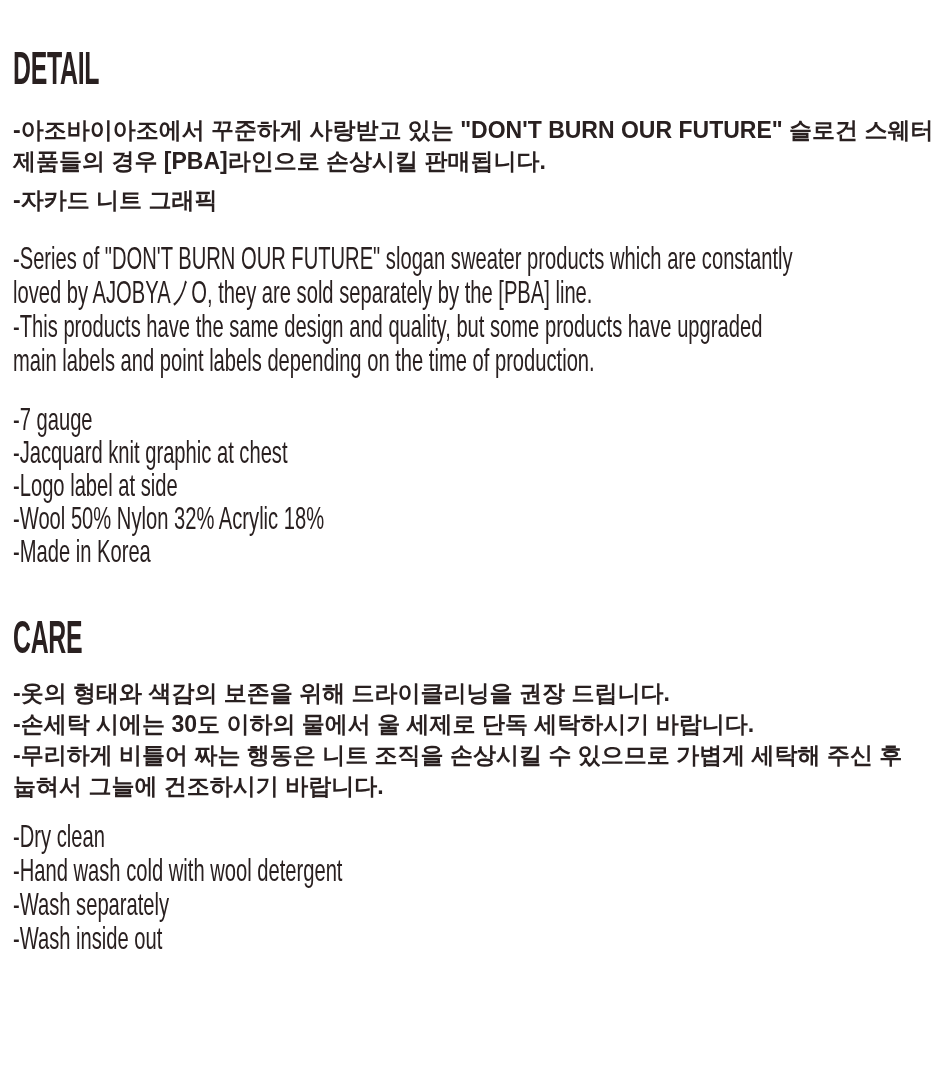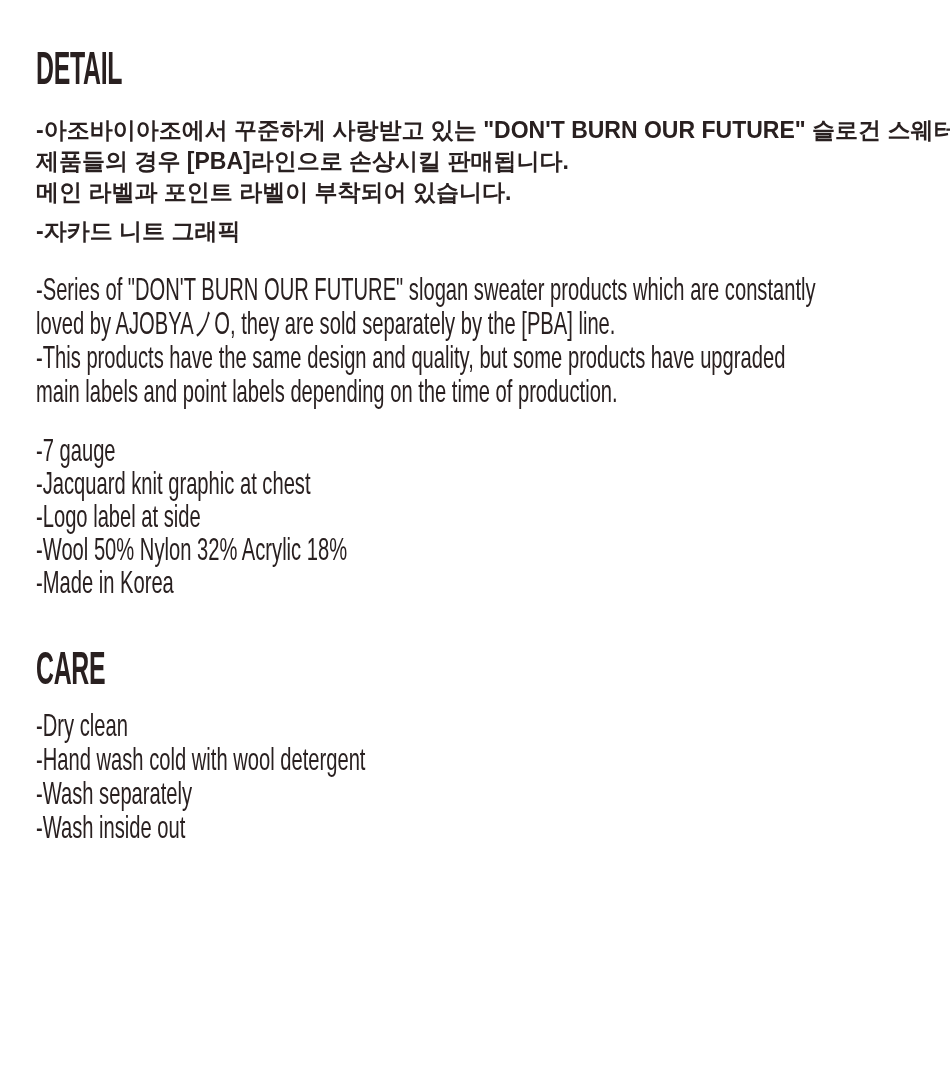--- a/index.html
+++ b/index.html
@@ -7,21 +7,21 @@
     width: 950px;
     height: 1069px;
     background: #ffffff;
     font-family: "Liberation Sans", sans-serif;
     color: #292020;
     overflow: hidden;
   }
   .page {
     width: 950px;
     height: 795px;
-    padding: 45px 30px 0 36px;
+    padding: 45px 30px 0 13px;
   }
   
   .section-heading {
     font-size: 46px;
     font-weight: 700;
     line-height: 46px;
     letter-spacing: -0.5px;
     white-space: nowrap;
     transform: scaleX(0.54);
     transform-origin: left top;
@@ -54,21 +54,20 @@
 </head>
 <body>
 
 <div class="page">
 
   <div class="section-heading">DETAIL</div>
 
   <div class="ko-block ko-intro">
     <div class="ko-line">-아조바이아조에서 꾸준하게 사랑받고 있는 "DON'T BURN OUR FUTURE" 슬로건 스웨터</div>
     <div class="ko-line">제품들의 경우 [PBA]라인으로 손상시킬 판매됩니다.</div>
-    <div class="ko-line">메인 라벨과 포인트 라벨이 부착되어 있습니다.</div>
   </div>
 
   <div class="ko-block ko-fabric">
     <div class="ko-line">-자카드 니트 그래픽</div>
   </div>
 
   <div class="en-block en-intro">
     <div class="en-line">-Series of "DON'T BURN OUR FUTURE" slogan sweater products which are constantly</div>
     <div class="en-line">loved by AJOBYAノO, they are sold separately by the [PBA] line.</div>
     <div class="en-line">-This products have the same design and quality, but some products have upgraded</div>
@@ -78,20 +77,26 @@
   <div class="en-block spec-list">
     <div class="en-line">-7 gauge</div>
     <div class="en-line">-Jacquard knit graphic at chest</div>
     <div class="en-line">-Logo label at side</div>
     <div class="en-line">-Wool 50% Nylon 32% Acrylic 18%</div>
     <div class="en-line">-Made in Korea</div>
   </div>
 
   <div class="section-heading care-heading">CARE</div>
 
+  <div class="ko-block care-ko">
+    <div class="ko-line">-옷의 형태와 색감의 보존을 위해 드라이클리닝을 권장 드립니다.</div>
+    <div class="ko-line">-손세탁 시에는 30도 이하의 물에서 울 세제로 단독 세탁하시기 바랍니다.</div>
+    <div class="ko-line">-무리하게 비틀어 짜는 행동은 니트 조직을 손상시킬 수 있으므로 가볍게 세탁해 주신 후</div>
+    <div class="ko-line">눕혀서 그늘에 건조하시기 바랍니다.</div>
+  </div>
 
   <div class="en-block care-en">
     <div class="en-line">-Dry clean</div>
     <div class="en-line">-Hand wash cold with wool detergent</div>
     <div class="en-line">-Wash separately</div>
     <div class="en-line">-Wash inside out</div>
   </div>
 
 </div>
 

